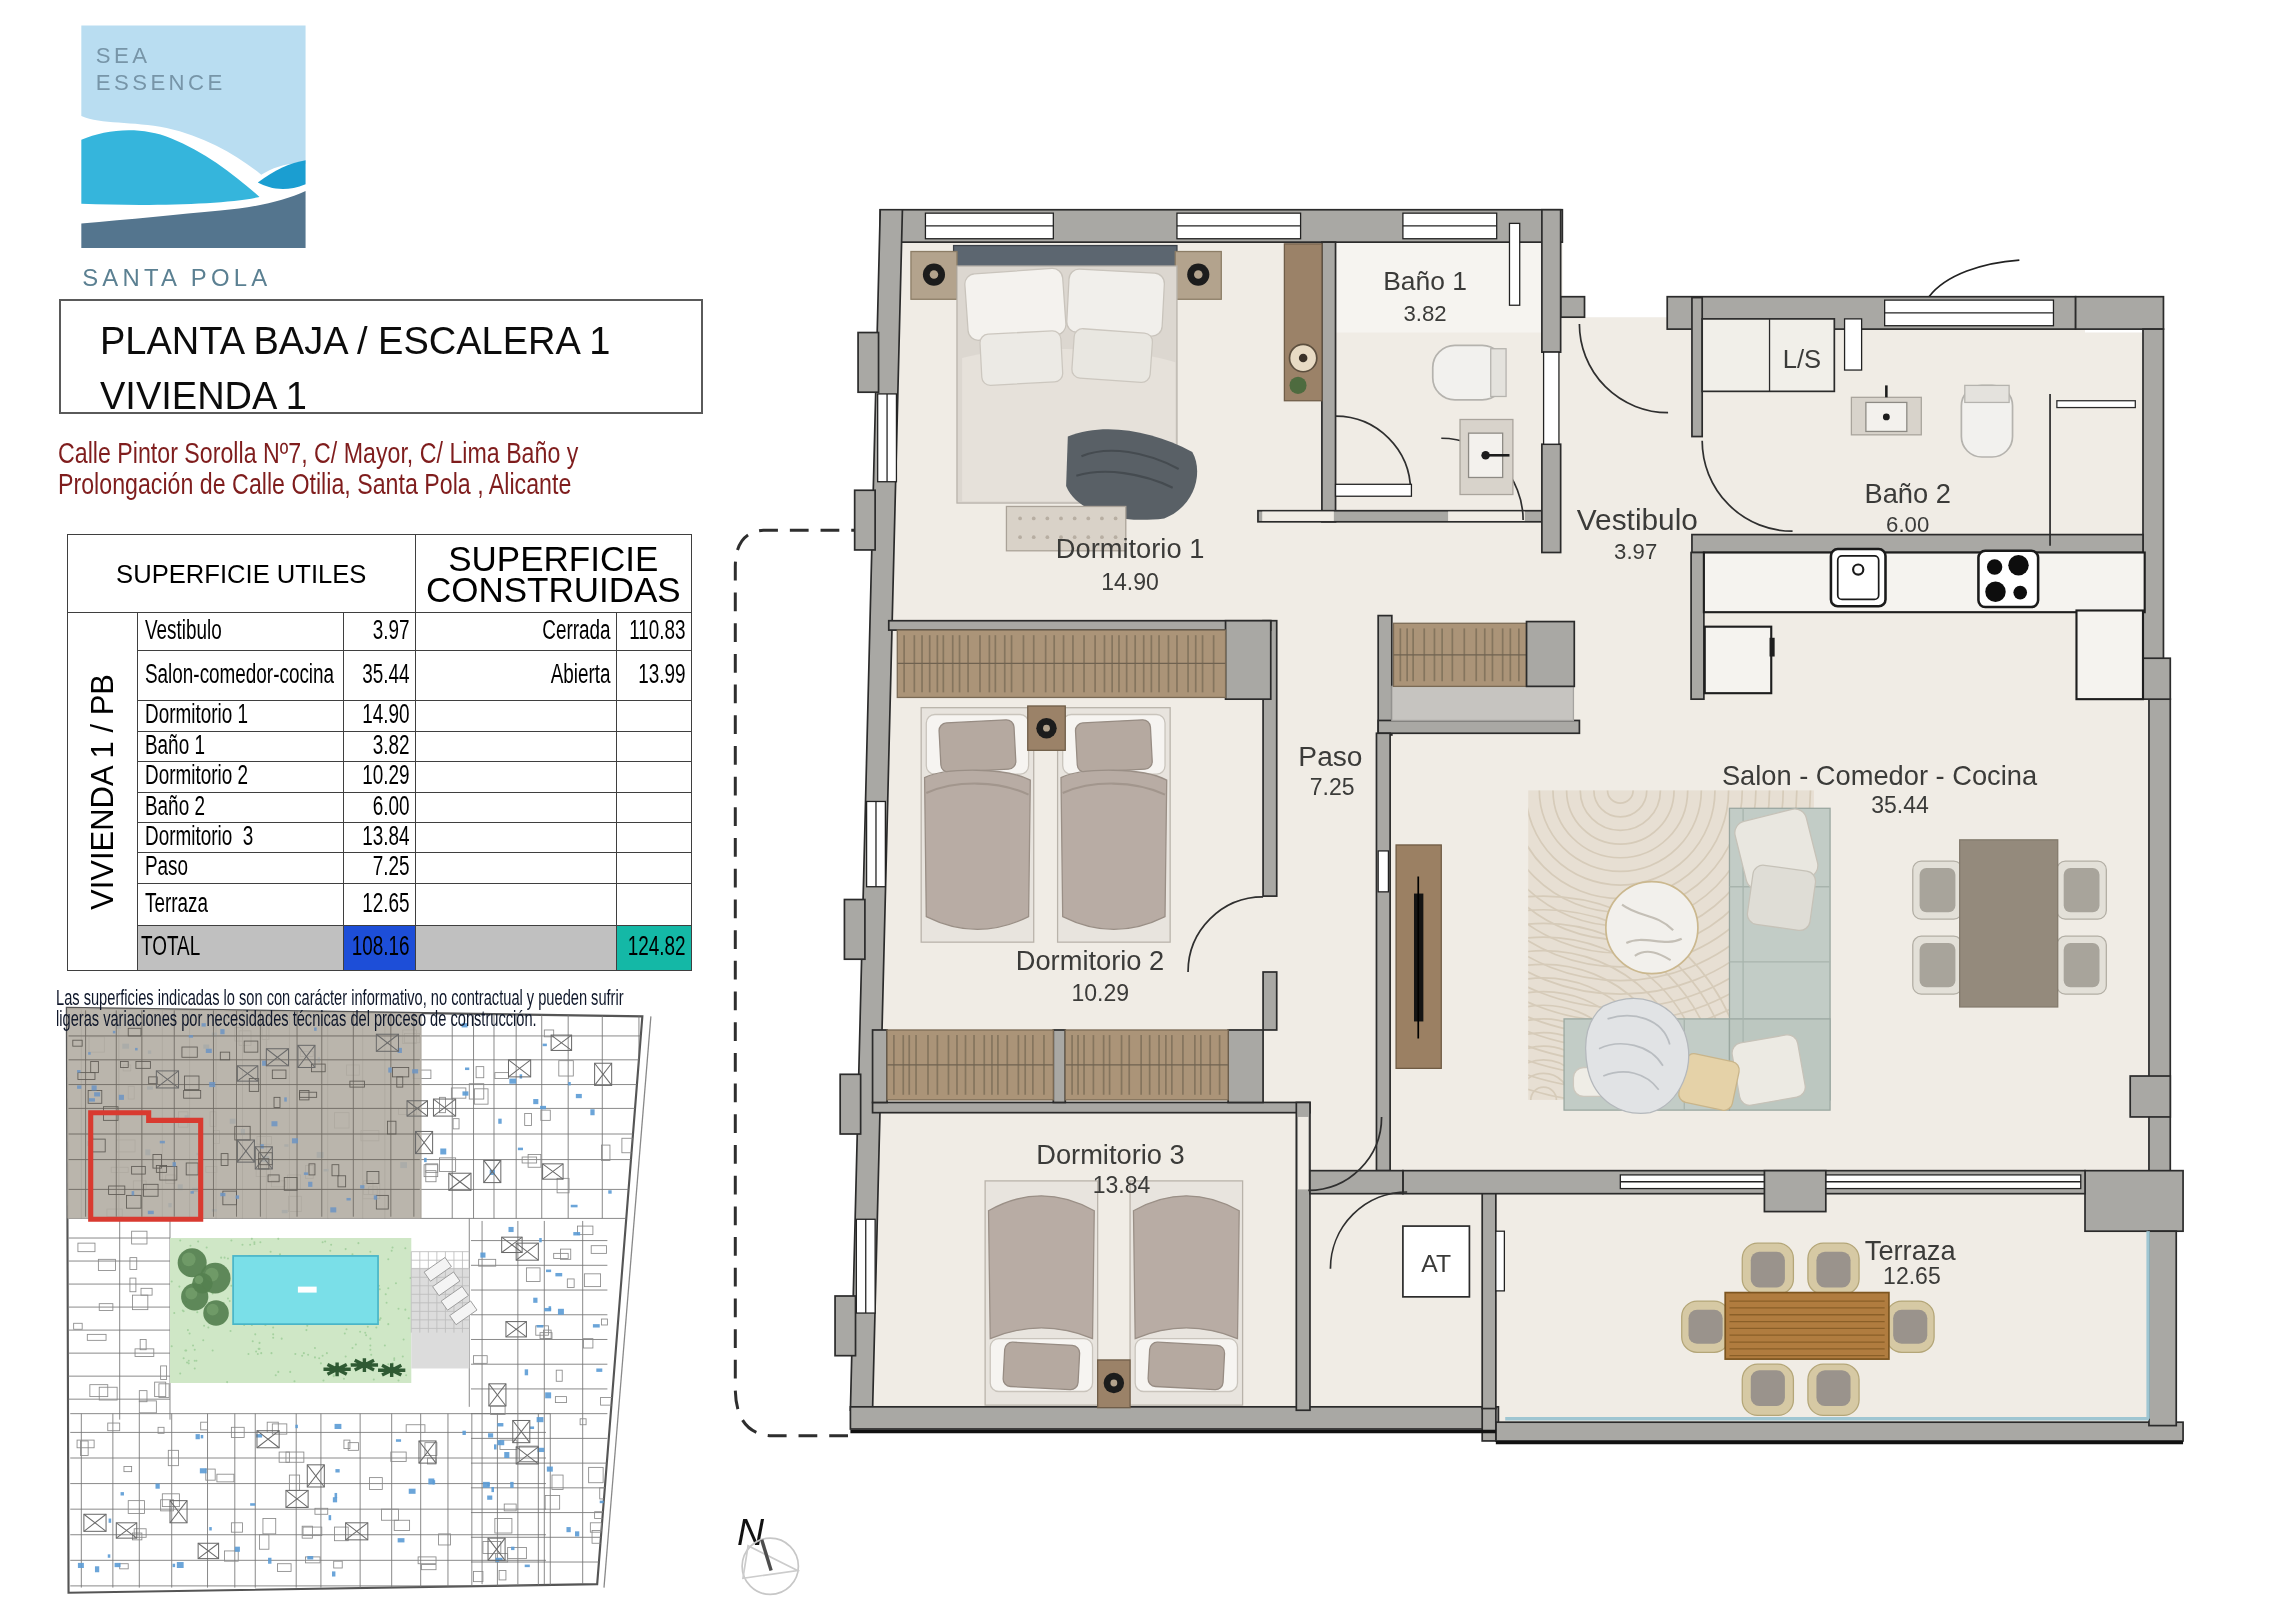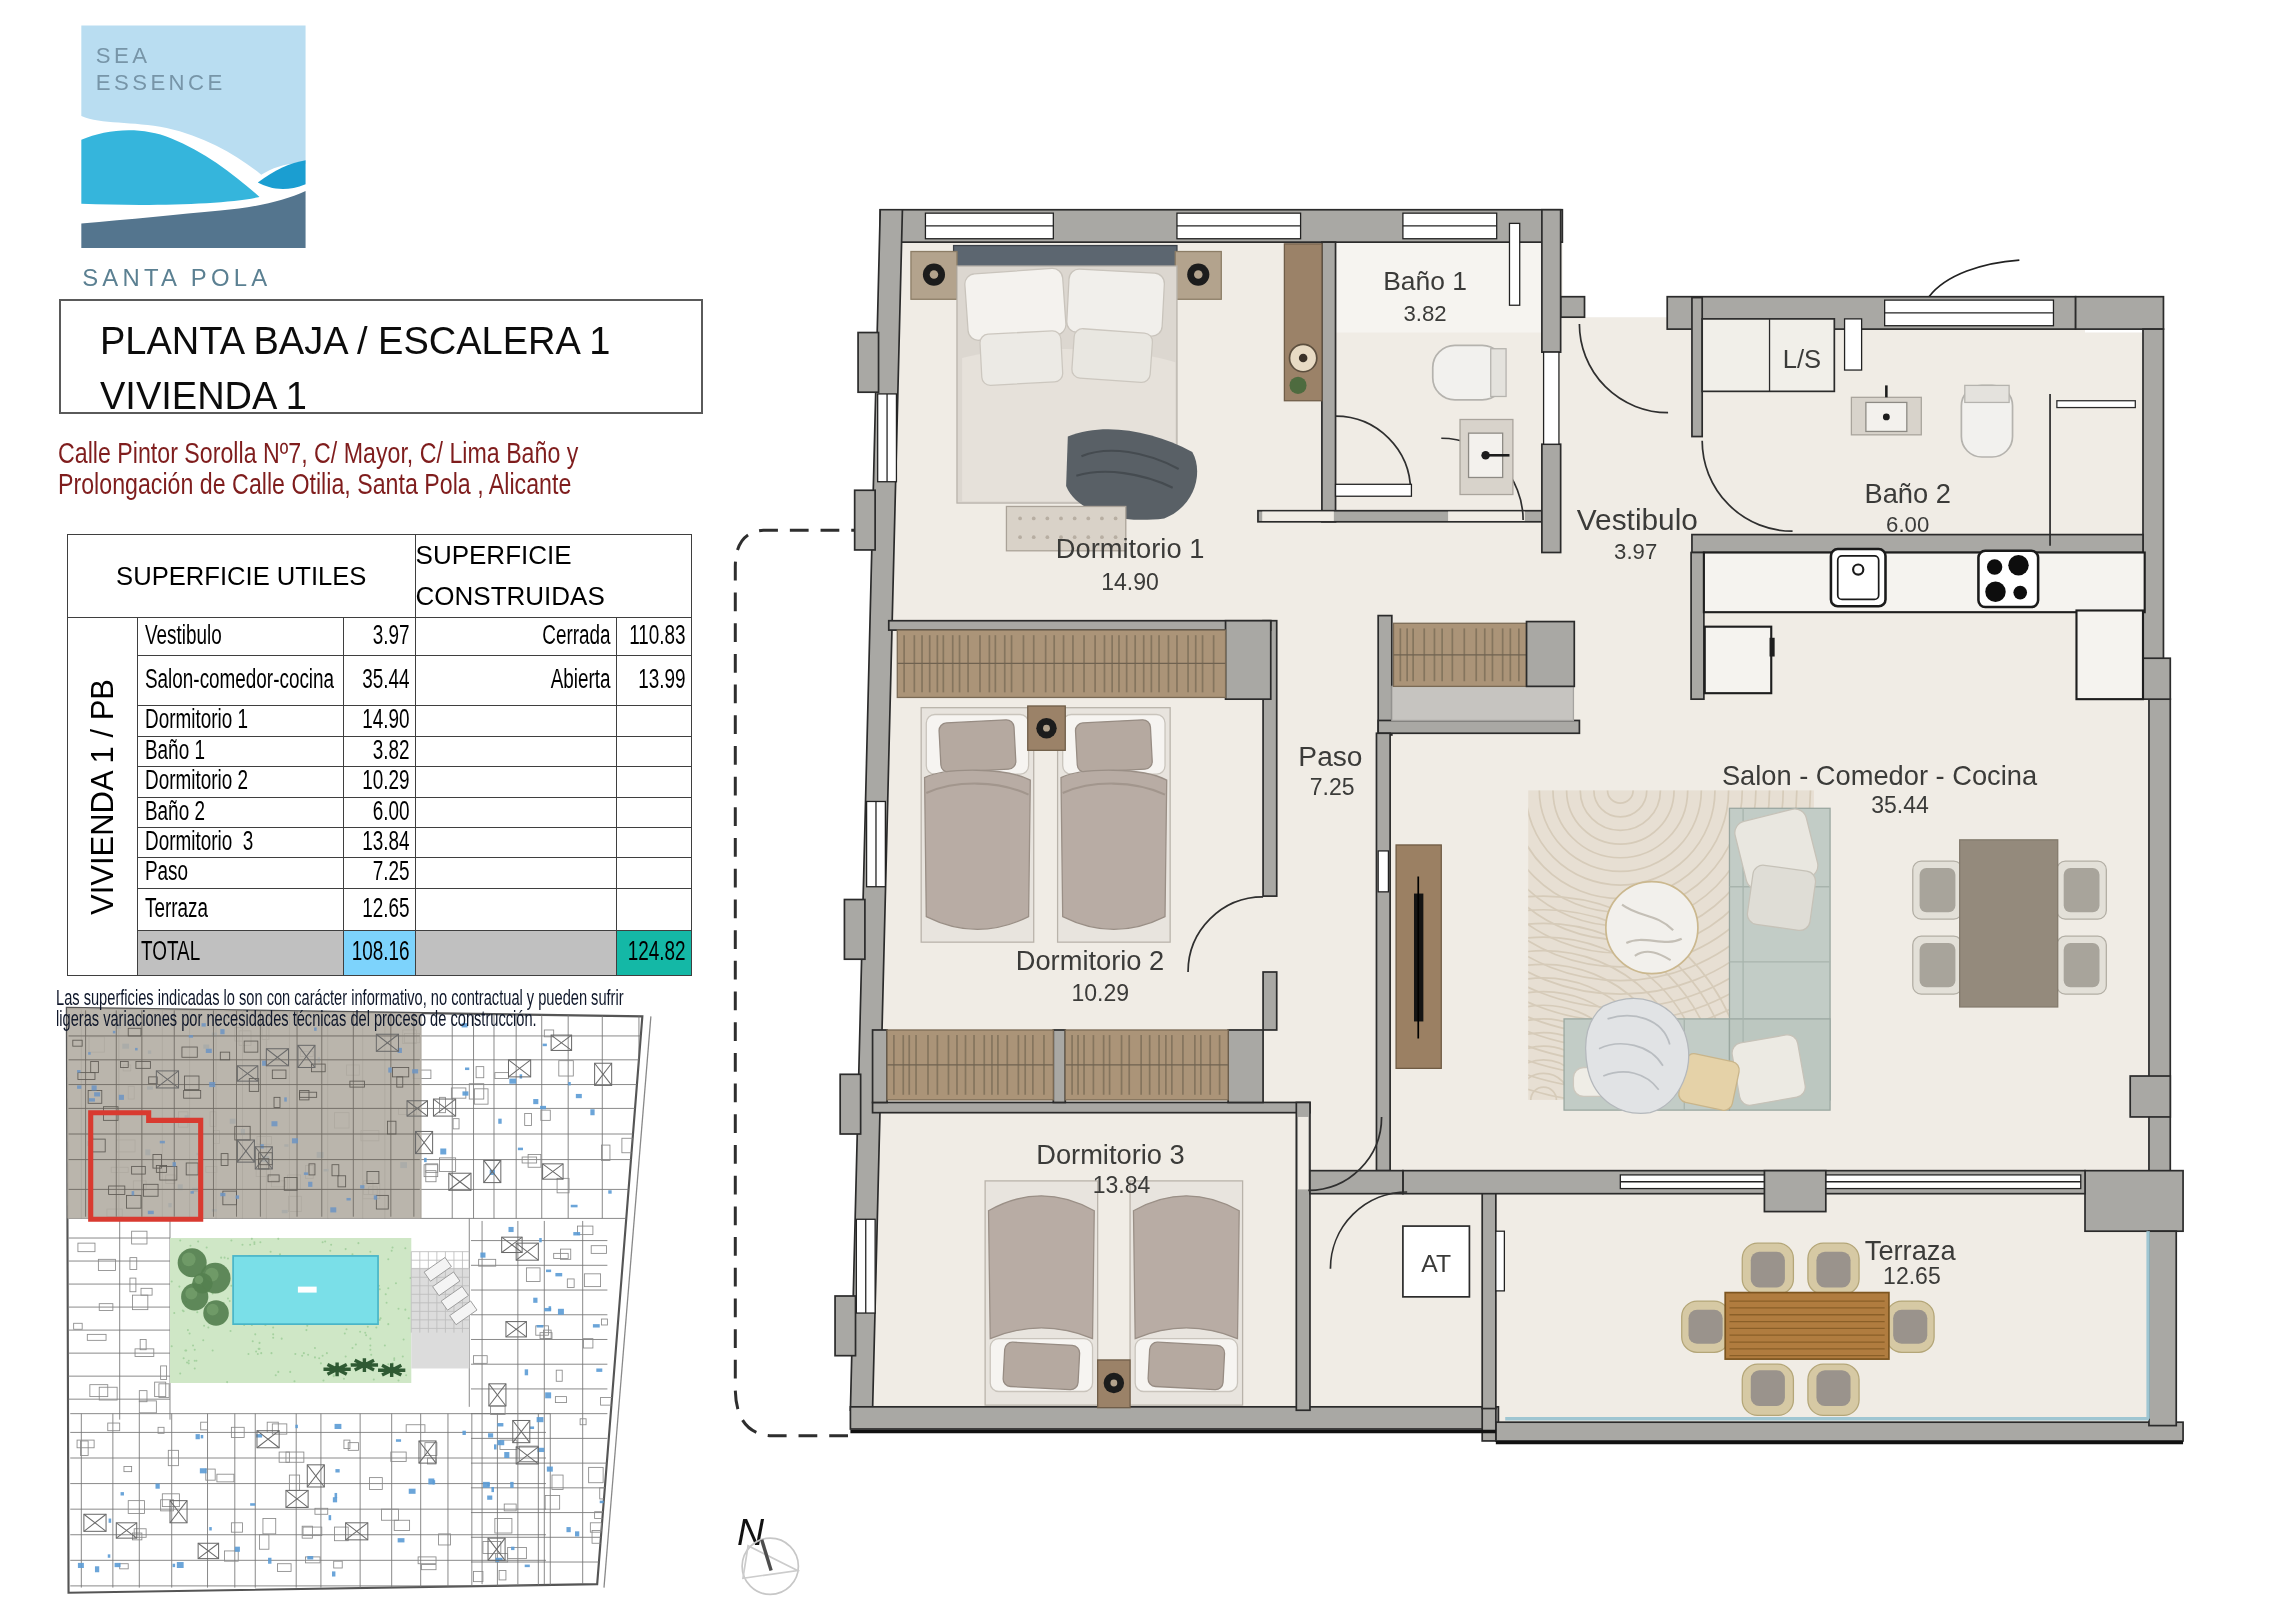--- a/index.html
+++ b/index.html
@@ -1304,21 +1304,21 @@
 <colgroup>
         <col style="width:70px">
         <col style="width:206px">
         <col style="width:71px">
         <col style="width:201px">
         <col style="width:75px">
       </colgroup>
 <tbody>
         <tr style="height:78px">
   <td colspan="3" style="text-align:center;font-size:25.6px;letter-spacing:0px;">SUPERFICIE UTILES</td>
-  <td colspan="2" style="font-size:26px;letter-spacing:0px;line-height:41px;">SUPERFICIE<br>CONSTRUIDAS</td>
+  <td colspan="2" style="text-align:center;font-size:35px;letter-spacing:0px;line-height:31px;">SUPERFICIE<br>CONSTRUIDAS</td>
 </tr>
 <tr style="height:38px">
   <td rowspan="10" class="vert">
      <div class="vtext">VIVIENDA 1 / PB</div>
   </td>
   <td style="padding-left:6.8px;"><span class="nr">Vestibulo</span></td>
           <td class="r"><span class="nrr">3.97</span></td>
   <td class="r"><span class="nrr">Cerrada</span></td>
           <td class="r"><span class="nrr">110.83</span></td>
 </tr>
@@ -1365,21 +1365,21 @@
           <td></td>
         </tr>
 <tr style="height:42px">
           <td style="padding-left:6.8px;"><span class="nr">Terraza</span></td>
           <td class="r"><span class="nrr">12.65</span></td>
           <td></td>
           <td></td>
         </tr>
 <tr style="height:45px">
   <td style="padding-left:3px;background:#c0c0c0;"><span class="nr">TOTAL</span></td>
-          <td class="r" style="background:#7dd3fc;"><span class="nrr">108.16</span></td>
+          <td class="r" style="background:#1d4ed8;"><span class="nrr">108.16</span></td>
   <td style="background:#c0c0c0;"></td>
           <td class="r" style="background:#14b8a6;"><span class="nrr">124.82</span></td>
 </tr>
 </tbody>
     </table>
 </div>
 
 <div class="abs" id="disc">
     <div>Las superficies indicadas lo son con carácter informativo, no contractual y pueden sufrir</div>
     <div>ligeras variaciones por necesidades técnicas del proceso de construcción.</div>

